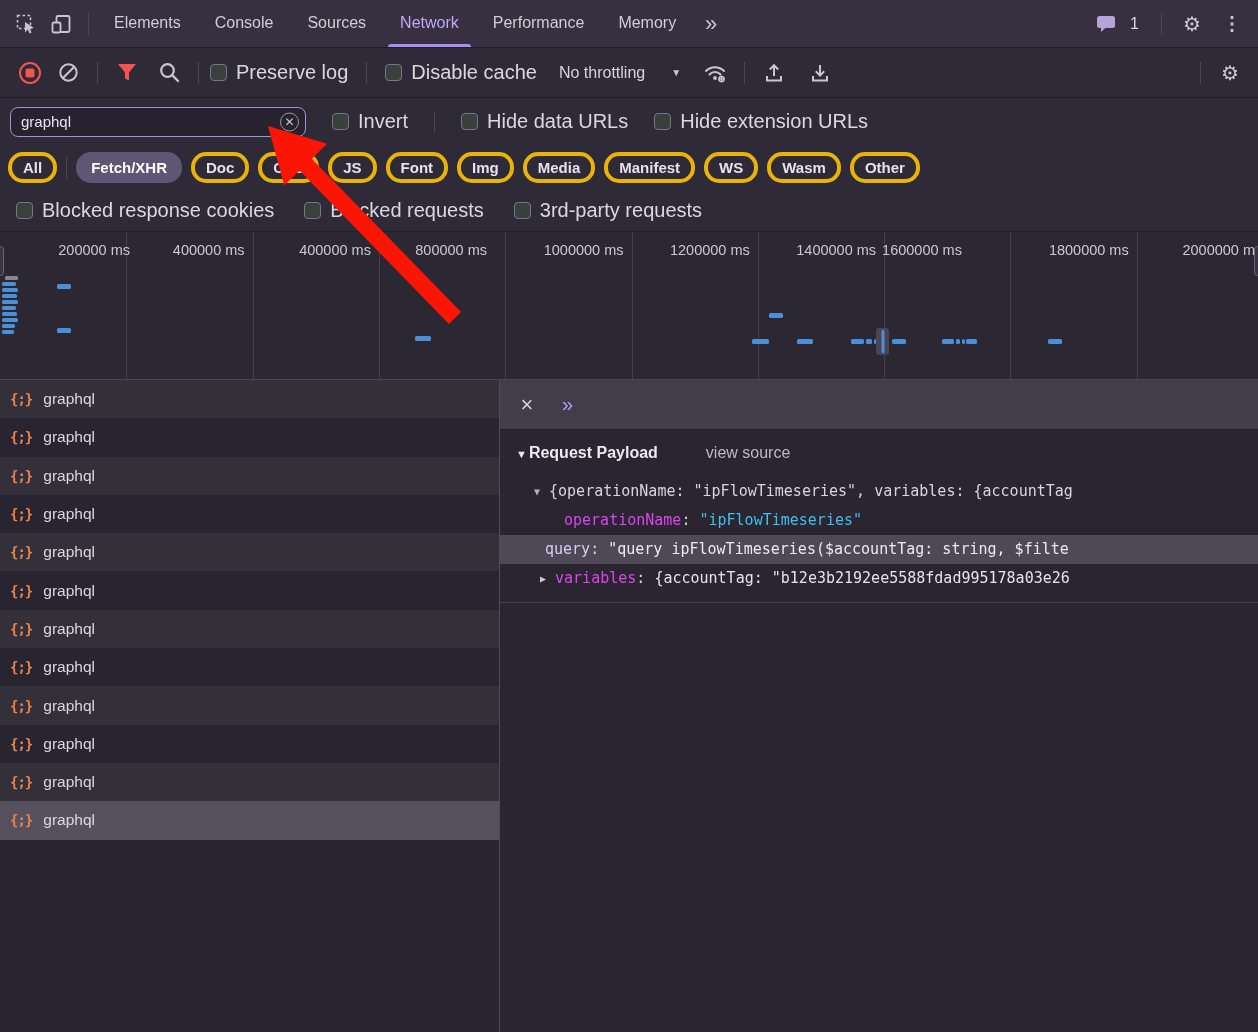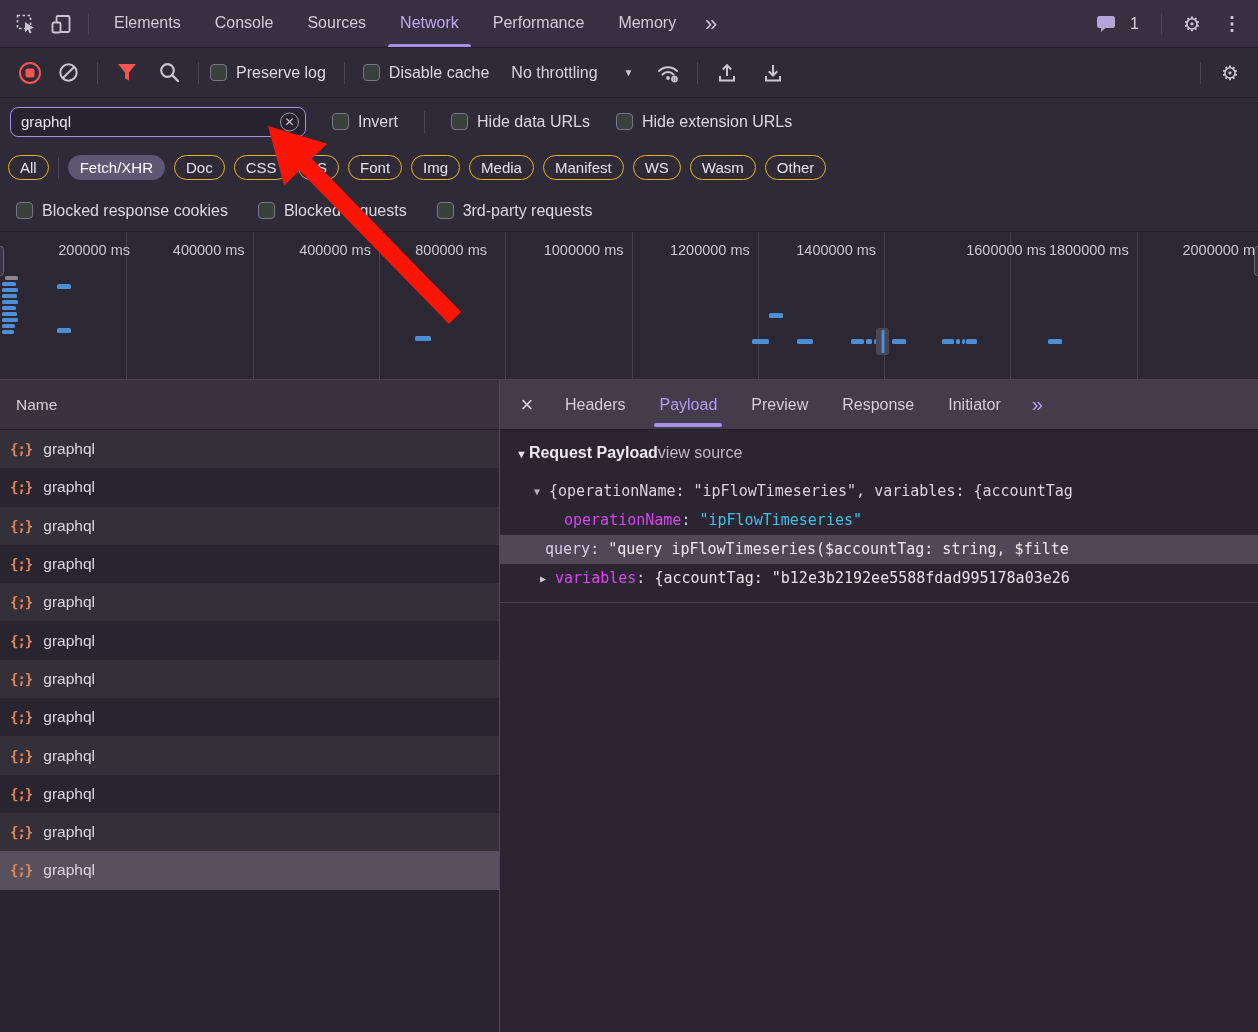--- a/index.html
+++ b/index.html
@@ -31,43 +31,43 @@
   .toolbar2 { height:50px; background:#2f2a37; border-bottom:1px solid #211d29;
               display:flex; align-items:center; padding:0 10px; }
   .toolbar2 .vdiv { margin:0 11px; }
   .rec-btn { width:22px; height:22px; border:2.5px solid #f4554e; border-radius:50%;
              position:relative; margin:0 9px; cursor:pointer; flex:0 0 auto; }
   .rec-btn::after { content:""; position:absolute; left:50%; top:50%; transform:translate(-50%,-50%);
              width:9px; height:9px; border-radius:2px; background:#f4554e; }
   .check-item { display:flex; align-items:center; cursor:pointer; }
   .cb { width:17px; height:17px; border:1.5px solid #7a7487; border-radius:4px;
         background:#3a403b; margin-right:9px; flex:0 0 auto; }
-  .check-label { font-size:16px; color:#dcd8e2; }
+  .check-label { font-size:20px; color:#dcd8e2; }
   .throttle { display:flex; align-items:center; gap:26px; margin-left:22px; font-size:16px;
               color:#d7d3dd; cursor:pointer; }
   .caret { font-size:10px; color:#cac5d2; }
   .toolbar2-right { margin-left:auto; display:flex; align-items:center; }
 
   
   .filter-row { height:47px; background:#2f2a37; display:flex; align-items:center; padding:0 10px; }
   .filter-wrap { position:relative; width:296px; margin-right:26px; }
   .filter-input { width:100%; height:30px; background:#262230; border:1.5px solid #a193d9;
                   border-radius:8px; color:#e8e5ee; font-size:15px; padding:0 32px 0 10px;
                   font-family:"Liberation Sans", sans-serif; outline:none; }
   .clear-btn { position:absolute; right:7px; top:50%; transform:translateY(-50%);
                width:19px; height:19px; border:1.5px solid #9b96a6; border-radius:50%;
                display:flex; align-items:center; justify-content:center;
                color:#cac5d2; font-size:12px; cursor:pointer; }
   .filter-row .check-item { margin-right:26px; }
   .filter-row .vdiv { margin:0 26px 0 0; }
 
   
   .chips-row { height:45px; background:#2f2a37; display:flex; align-items:center; padding:0 8px; gap:9px; }
-  .chip { padding:3px 11px; border-radius:15px; border:1px solid #eab308; font-size:15px;
-          font-weight:400; color:#e6e2ec; cursor:pointer; white-space:nowrap; }
+  .chip { padding:3px 11px; border-radius:15px; border:4px solid #eab308; font-size:15px;
+          font-weight:700; color:#e6e2ec; cursor:pointer; white-space:nowrap; }
   .chip.active { background:#5d5773; border-color:#5d5773; color:#ffffff; }
 
   
   .checks-row { height:42px; background:#2f2a37; border-bottom:1px solid #211d29;
                 display:flex; align-items:center; padding:0 16px; gap:30px; }
 
   
   .timeline { position:relative; height:148px; background:#2b2733; border-bottom:1px solid #4a4453; }
   .gridline { position:absolute; top:0; bottom:0; width:1px; background:#453f50; }
   .tick-label { position:absolute; top:10px; width:118px; text-align:right;
@@ -104,21 +104,21 @@
           font-size:16px; color:#d3ced9; cursor:pointer; }
   .dtab.active { color:#b49df2; }
   .dtab.active::after { content:""; position:absolute; left:12px; right:12px; bottom:3px;
           height:3.5px; border-radius:2px; background:#a78ef0; }
   .more-tabs { margin-left:14px; color:#b4a4ee; font-size:20px; cursor:pointer; }
 
   .payload { flex:1; overflow:hidden; }
   .p-title-row { margin:14px 0 0 16px; display:flex; align-items:baseline; }
   .p-tri { font-size:11px; color:#e8e5ee; margin-right:2px; }
   .p-title { font-size:16px; font-weight:bold; color:#eceaf0; }
-  .view-source { font-size:16px; color:#beb9c7; cursor:pointer; }
+  .view-source { margin-left:48px; font-size:16px; color:#beb9c7; cursor:pointer; }
   .tree { margin-top:15px; font-family:"DejaVu Sans Mono", monospace; font-size:15px;
           line-height:29px; color:#d9d5e0; }
   .t-line { white-space:nowrap; overflow:hidden; }
   .t-tri { display:inline-block; font-size:10px; vertical-align:1px; margin-right:9px; }
   .tri-gray { color:#b5b0bd; } .tri-light { color:#cfcad7; }
   .pad1 { padding-left:34px; } .pad2 { padding-left:64px; } .padv { padding-left:40px; }
   .key { color:#d946ef; } .str { color:#3cc1ea; }
   .t-line.query-sel { background:#4f4857; }
   .key-sel { color:#d7cdf0; } .val-sel { color:#eceaf0; }
   .val-plain { color:#e6e2ec; }
@@ -296,21 +296,21 @@
       <div class="tick-label" style="left: 252.9px;">400000 ms</div>
       <div class="gridline" style="left: 505.2px;"></div>
       <div class="tick-label" style="left: 369px;">800000 ms</div>
       <div class="gridline" style="left: 631.5px;"></div>
       <div class="tick-label" style="left: 505.5px;">1000000 ms</div>
       <div class="gridline" style="left: 757.8px;"></div>
       <div class="tick-label" style="left: 631.8px;">1200000 ms</div>
       <div class="gridline" style="left: 884.1px;"></div>
       <div class="tick-label" style="left: 758.1px;">1400000 ms</div>
       <div class="gridline" style="left: 1010.4px;"></div>
-      <div class="tick-label" style="left: 928px;">1600000 ms</div>
+      <div class="tick-label" style="left: 863px; text-align: center;">1600000 ms</div>
       <div class="gridline" style="left: 1136.7px;"></div>
       <div class="tick-label" style="left: 1010.7px;">1800000 ms</div>
       <div class="tick-label" style="left: 1137px;">2000000 m</div>
       <div class="wbar gray" style="left: 5px; top: 44px; width: 13px; height: 4px;"></div>
       <div class="wbar" style="left: 2px; top: 50px; width: 14px; height: 4px;"></div>
       <div class="wbar" style="left: 2px; top: 56px; width: 16px; height: 4px;"></div>
       <div class="wbar" style="left: 2px; top: 62px; width: 15px; height: 4px;"></div>
       <div class="wbar" style="left: 2px; top: 68px; width: 16px; height: 4px;"></div>
       <div class="wbar" style="left: 2px; top: 74px; width: 14px; height: 4px;"></div>
       <div class="wbar" style="left: 2px; top: 80px; width: 15px; height: 4px;"></div>
@@ -331,23 +331,20 @@
       <div class="wbar" style="left: 942px; top: 107px; width: 12px; height: 5px;"></div>
       <div class="wbar" style="left: 956px; top: 107px; width: 4px; height: 5px;"></div>
       <div class="wbar" style="left: 962px; top: 107px; width: 3px; height: 5px;"></div>
       <div class="wbar" style="left: 966px; top: 107px; width: 11px; height: 5px;"></div>
       <div class="wbar" style="left: 1048px; top: 107px; width: 14px; height: 5px;"></div>
       <div class="wmarker" style="left: 876px; top: 96px; width: 13px; height: 27px;"></div>
     </div>
 
   <div class="split">
     <div class="left-pane">
-      <div class="list-header">
-        <span>Name</span>
-      </div>
       <div class="rows" id="req-rows">
           <div class="req-row alt">
             <span class="json-icon">{;}</span>
             <span>graphql</span>
           </div>
           <div class="req-row">
             <span class="json-icon">{;}</span>
             <span>graphql</span>
           </div>
           <div class="req-row alt">
@@ -389,27 +386,20 @@
           <div class="req-row selected">
             <span class="json-icon">{;}</span>
             <span>graphql</span>
           </div>
         </div>
     </div>
 
     <div class="right-pane">
       <div class="tabstrip">
         <span class="close-btn">×</span>
-        <nav id="detail-tabs" style="display:flex;height:50px;">
-            <div class="dtab">Headers</div>
-            <div class="dtab active">Payload</div>
-            <div class="dtab">Preview</div>
-            <div class="dtab">Response</div>
-            <div class="dtab">Initiator</div>
-          </nav>
         <span class="more-tabs">»</span>
       </div>
 
       <div class="payload">
         <div class="p-title-row">
           <span class="p-tri">▼</span>
           <span class="p-title">Request Payload</span>
           <span class="view-source">view source</span>
         </div>
         <div class="tree">

